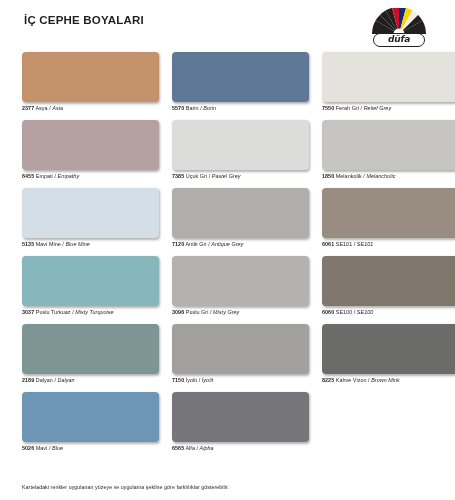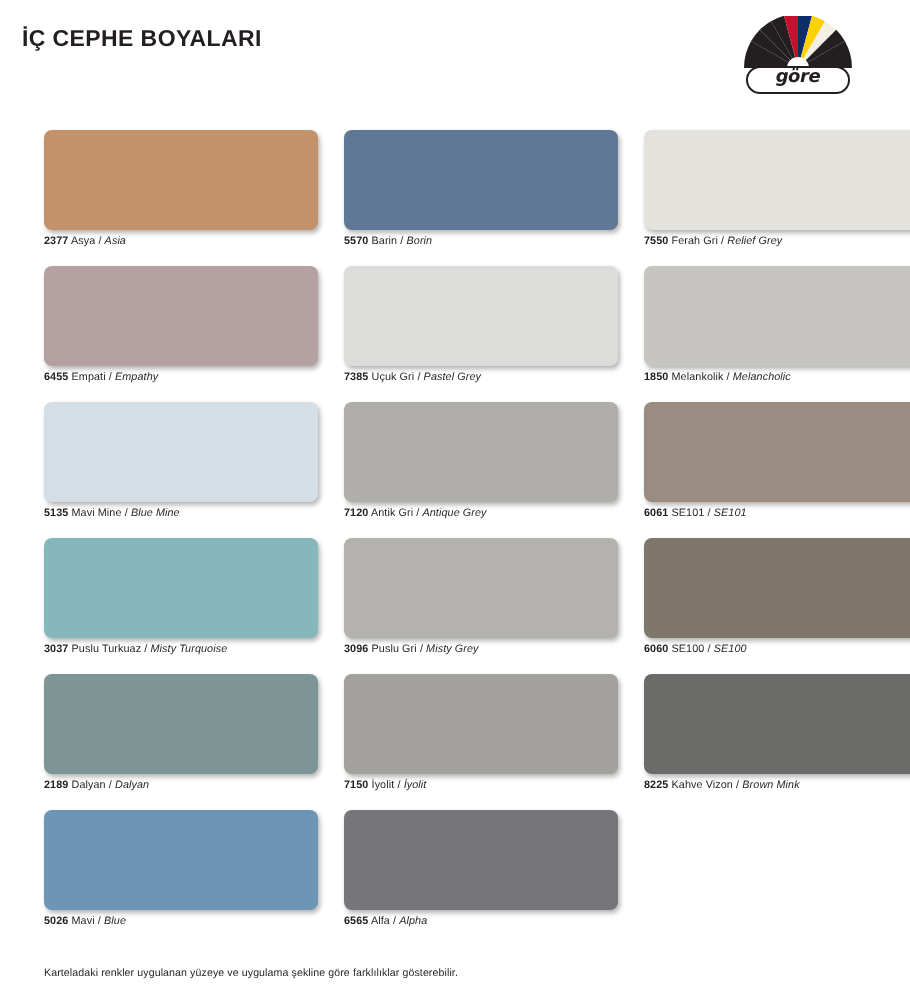--- a/index.html
+++ b/index.html
@@ -20,22 +20,22 @@
     width: 455px;
     height: 500px;
     box-sizing: border-box;
     padding: 0;
     position: relative;
   }
 
   
   .header {
     position: relative;
-    height: 65px;
-    padding: 14px 24px 0 11px;
+    height: 52px;
+    padding: 14px 24px 0 24px;
     box-sizing: border-box;
   }
   .title {
     font-size: 11.5px;
     font-weight: bold;
     letter-spacing: 0.2px;
     line-height: 13px;
     color: #231f20;
     margin: 0;
   }
@@ -166,21 +166,21 @@
             <path d="M0,0 L0,-27 A27,27 0 0,1 7.0,-26.1 Z" fill="#0d2d6c"></path>
             <path d="M0,0 L7.0,-26.1 A27,27 0 0,1 13.5,-23.4 Z" fill="#ffd100"></path>
             <path d="M0,0 L13.5,-23.4 A27,27 0 0,1 19.1,-19.1 Z" fill="#f2efe6"></path>
             <path d="M0,0 L19.1,-19.1 A27,27 0 0,1 23.4,-13.5 Z" fill="#231f20"></path>
             <path d="M0,0 L23.4,-13.5 A27,27 0 0,1 27,0 Z" fill="#231f20"></path>
             <circle cx="0" cy="0" r="5.5" fill="#ffffff"></circle>
           </g>
         </svg>
       </div>
       <div class="logo-word">
-        <span>göre</span>
+        <span>düfa</span>
       </div>
     </div>
   </div>
 
   <div class="grid" id="swatch-grid">
       <div class="row">
         <div class="cell">
           <div class="chip" style="background: rgb(195, 145, 106);"></div>
           <div class="label"><span class="code">2377</span> <span class="tr">Asya</span><span class="sep"> / </span><span class="en">Asia</span></div>
         </div>

